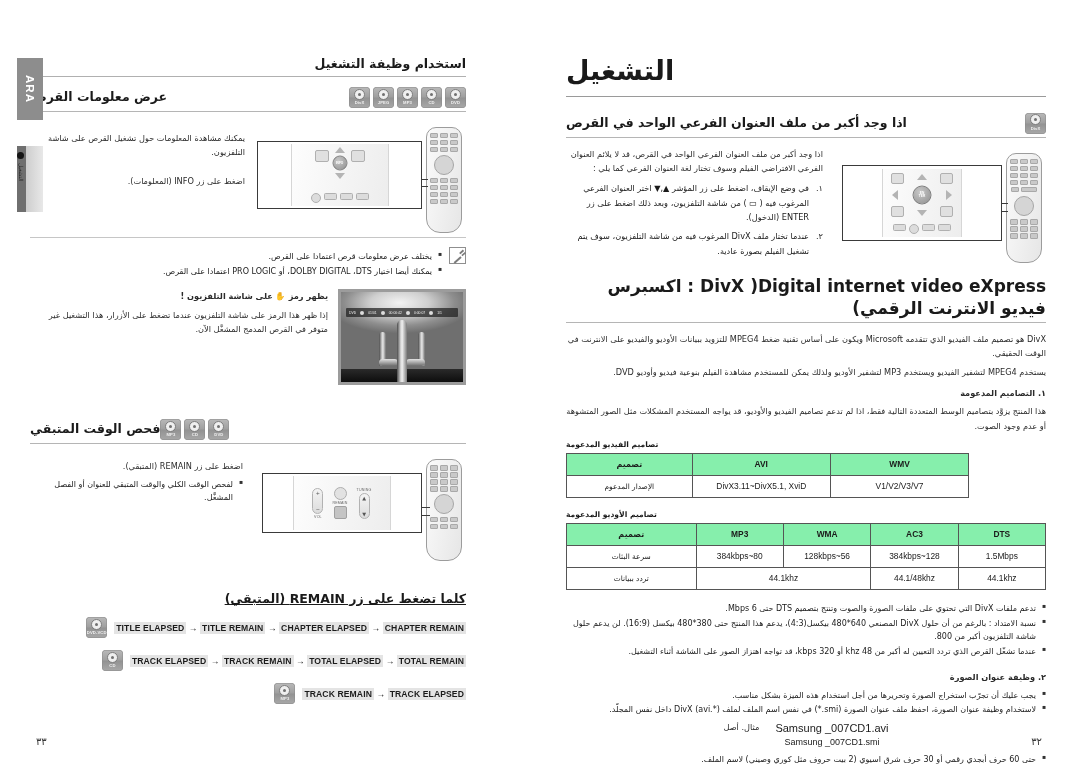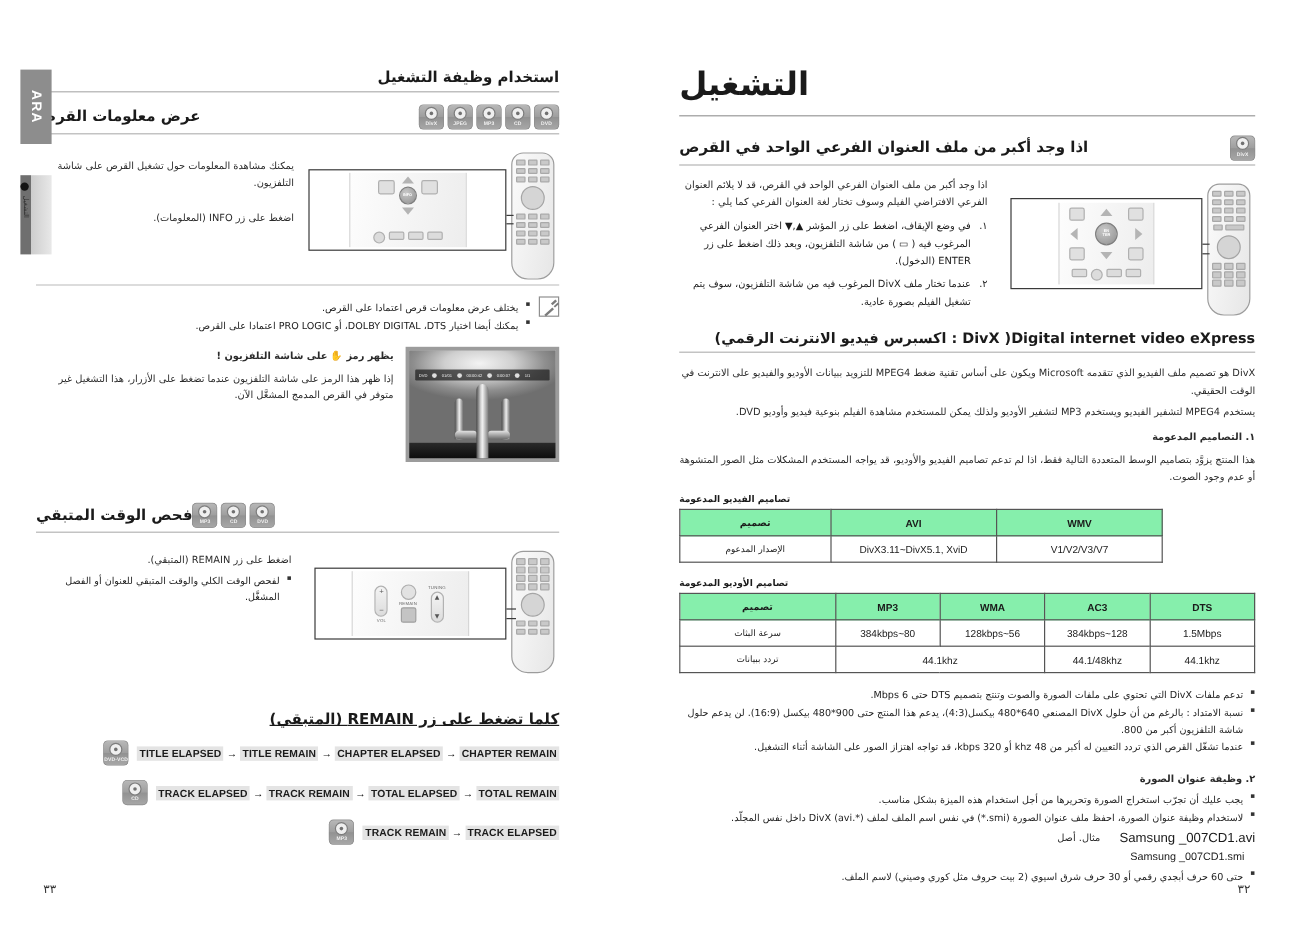--- a/index.html
+++ b/index.html
@@ -28,21 +28,21 @@
     text-align:right;direction:rtl;
     font-size:12.5px;font-weight:700;margin:0 0 5px 0;line-height:1.2;
   }
   .head-rule{border:0;border-top:1px solid #b0b0b0;margin:0 0 10px 0;height:0;}
 
   .sec-row{display:flex;align-items:flex-start;justify-content:space-between;margin-bottom:2px;}
   .sec-title{
     direction:rtl;text-align:right;
     font-size:12.5px;font-weight:700;line-height:1.3;margin:0;padding-top:2px;
   }
-  .sec-title.lg{font-size:12px;}
+  .sec-title.lg{font-size:17px;}
   .sec-rule{border:0;border-top:1px solid #b5b5b5;margin:3px 0 9px 0;height:0;}
   .sec-rule.thin{border-top:1px solid #c6c6c6;}
 
   
   .disc-row{display:flex;flex-direction:row;gap:3px;}
   .disc{
     width:21px;height:21px;border-radius:4px;
     background:linear-gradient(180deg,#b9b9b9 0%,#9f9f9f 48%,#929292 52%,#a8a8a8 100%);
     display:flex;flex-direction:column;align-items:center;justify-content:flex-start;
     padding-top:1.5px;box-sizing:border-box;
@@ -393,30 +393,30 @@
           <td class="ltrd">44.1khz</td>
           <td class="ltrd">44.1/48khz</td>
           <td class="ltrd" colspan="2">44.1khz</td>
           <td class="arlbl">تردد ببيانات</td>
         </tr>
       </tbody>
     </table>
 
     <ul class="ul">
       <li>تدعم ملفات DivX التي تحتوي على ملفات الصورة والصوت وتنتج بتصميم DTS حتى Mbps 6.</li>
-      <li>نسبة الامتداد : بالرغم من أن حلول DivX المصنعي 640*480 بيكسل(4:3)، يدعم هذا المنتج حتى 900*480 بيكسل (16:9). لن يدعم حلول شاشة التلفزيون أكبر من 800.</li>
+      <li>نسبة الامتداد : بالرغم من أن حلول DivX المصنعي 640*480 بيكسل(4:3)، يدعم هذا المنتج حتى 380*480 بيكسل (16:9). لن يدعم حلول شاشة التلفزيون أكبر من 800.</li>
       <li>عندما تشغّل القرص الذي تردد التعيين له أكبر من 48 khz أو 320 kbps، قد تواجه اهتزاز الصور على الشاشة أثناء التشغيل.</li>
     </ul>
 
     <p class="ar" style="font-weight:700;margin-top:12px;">٢. وظيفة عنوان الصورة</p>
     <ul class="ul">
       <li>يجب عليك أن تجرّب استخراج الصورة وتحريرها من أجل استخدام هذه الميزة بشكل مناسب.</li>
       <li>لاستخدام وظيفة عنوان الصورة، احفظ ملف عنوان الصورة (smi.*) في نفس اسم الملف لملف DivX (avi.*) داخل نفس المجلّد.</li>
     </ul>
-    <div style="display:flex;flex-direction:row-reverse;align-items:flex-start;justify-content:flex-end;gap:16px;margin:2px 0 2px 0;">
+    <div style="display:flex;flex-direction:row-reverse;align-items:flex-start;justify-content:center;gap:16px;margin:2px 0 2px 0;">
       <span class="ar" style="margin:0;">مثال. أصل</span>
       <div style="direction:ltr;text-align:center;">
         <div class="ltr" style="font-size:11px;line-height:1.5;">Samsung _007CD1.avi</div>
         <div class="ltr" style="font-size:9px;line-height:1.5;">Samsung _007CD1.smi</div>
       </div>
     </div>
     <ul class="ul">
       <li>حتى 60 حرف أبجدي رقمي أو 30 حرف شرق اسيوي (2 بيت حروف مثل كوري وصيني) لاسم الملف.</li>
     </ul>
 

